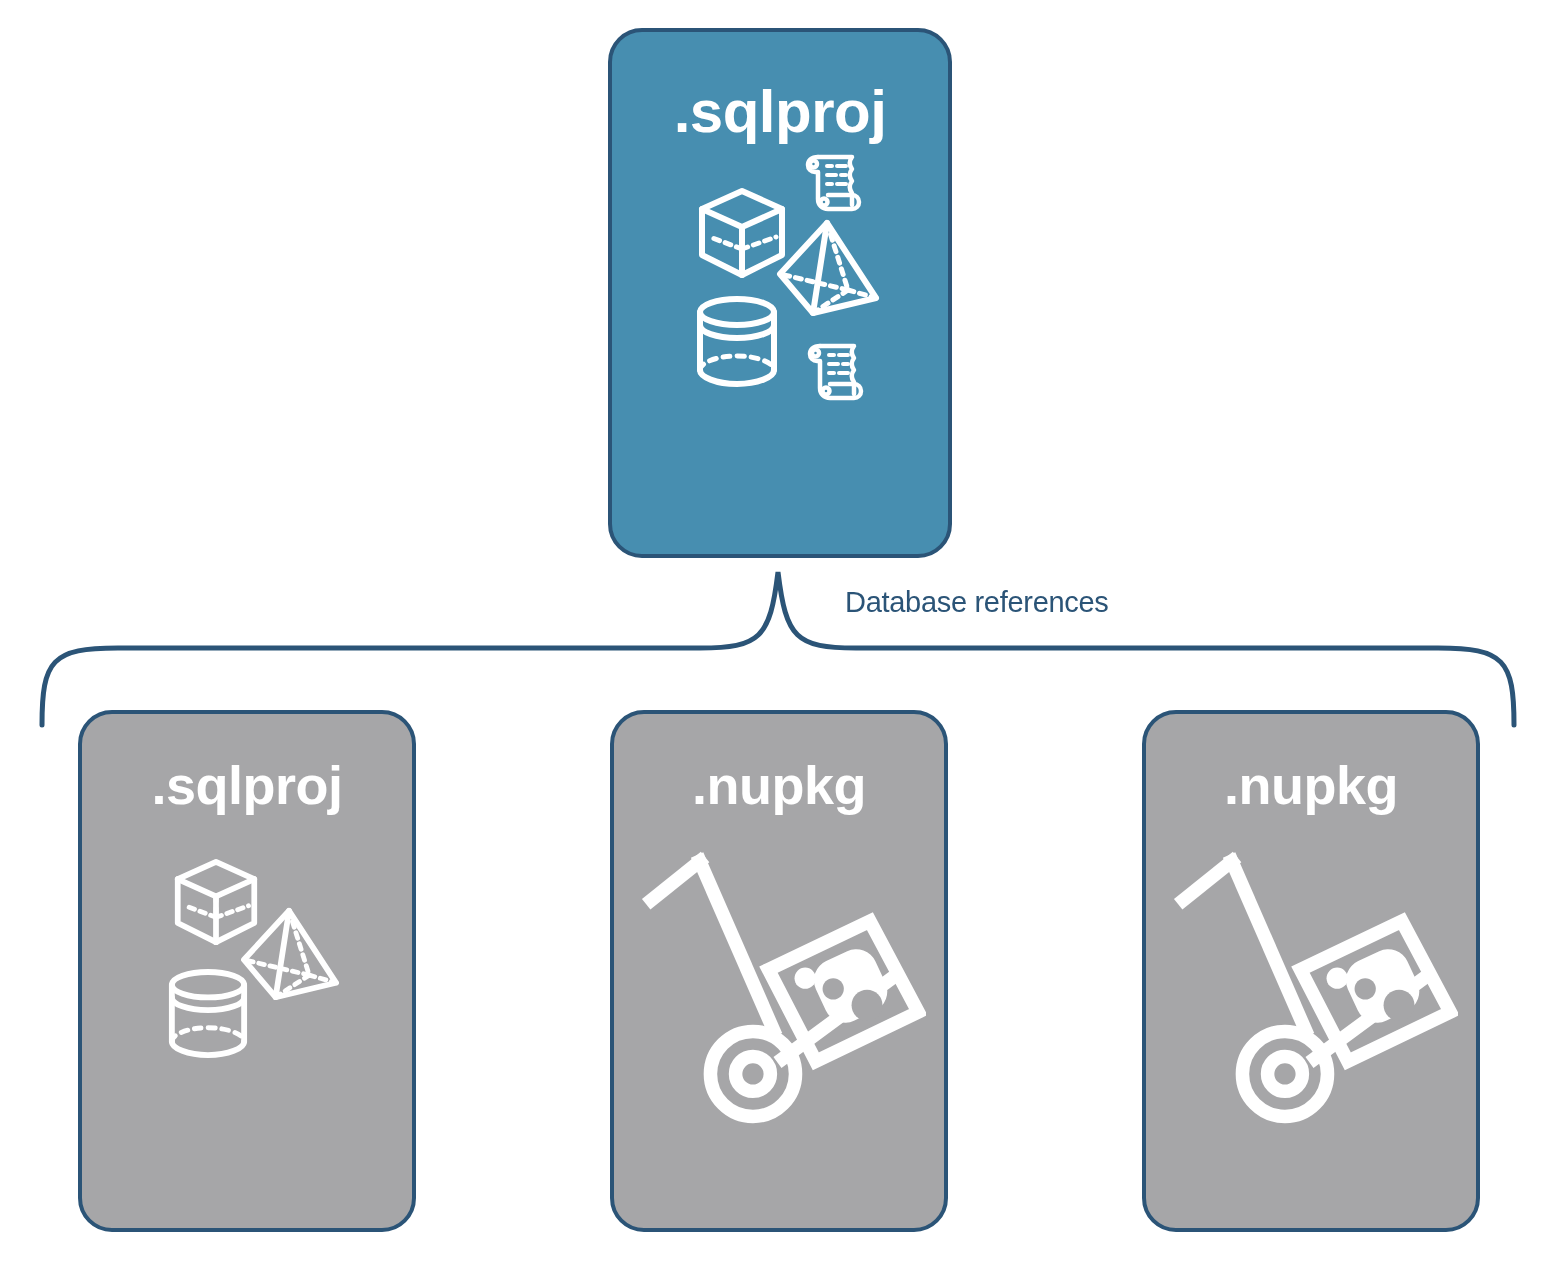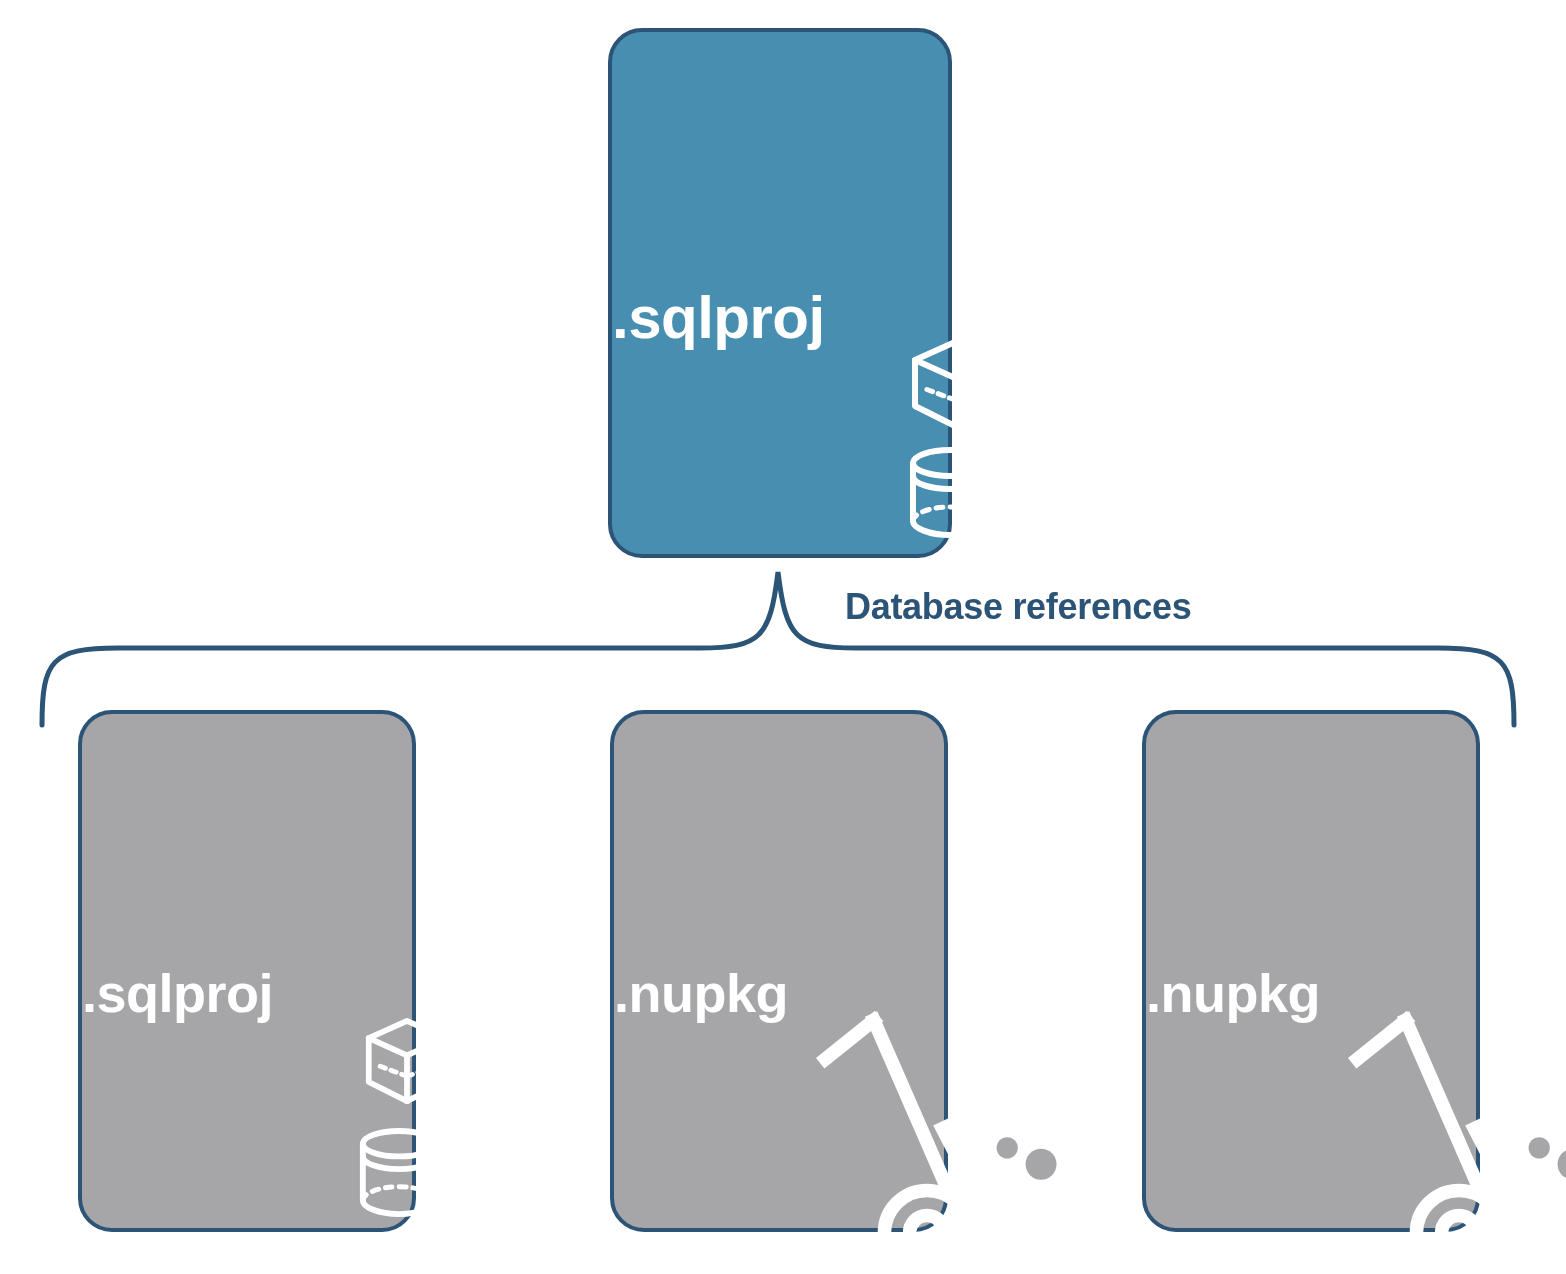--- a/index.html
+++ b/index.html
@@ -19,21 +19,21 @@
     left: 0; top: 0;
     width: 1566px;
     height: 1274px;
   }
   .card {
     position: absolute;
     box-sizing: border-box;
     border: 4px solid #2b5477;
     border-radius: 34px;
     display: flex;
-    flex-direction: row;
+    flex-direction: column;
     align-items: center;
   }
   .card-title {
     color: #ffffff;
     font-weight: bold;
     letter-spacing: -0.5px;
     line-height: 1;
     user-select: none;
   }
   #card-sqlproj-top {
@@ -66,22 +66,22 @@
     width: 100%;
     flex: 1;
   }
   .icon-area > svg {
     position: absolute;
   }
   .bracket-label {
     position: absolute;
     left: 845px;
     top: 586px;
-    font-size: 36px;
-    font-weight: bold;
+    font-size: 29px;
+    font-weight: normal;
     color: #2b5477;
     letter-spacing: -0.3px;
     white-space: nowrap;
     user-select: none;
   }
   #bracket-svg {
     position: absolute;
     left: 0;
     top: 550px;
     width: 1566px;

